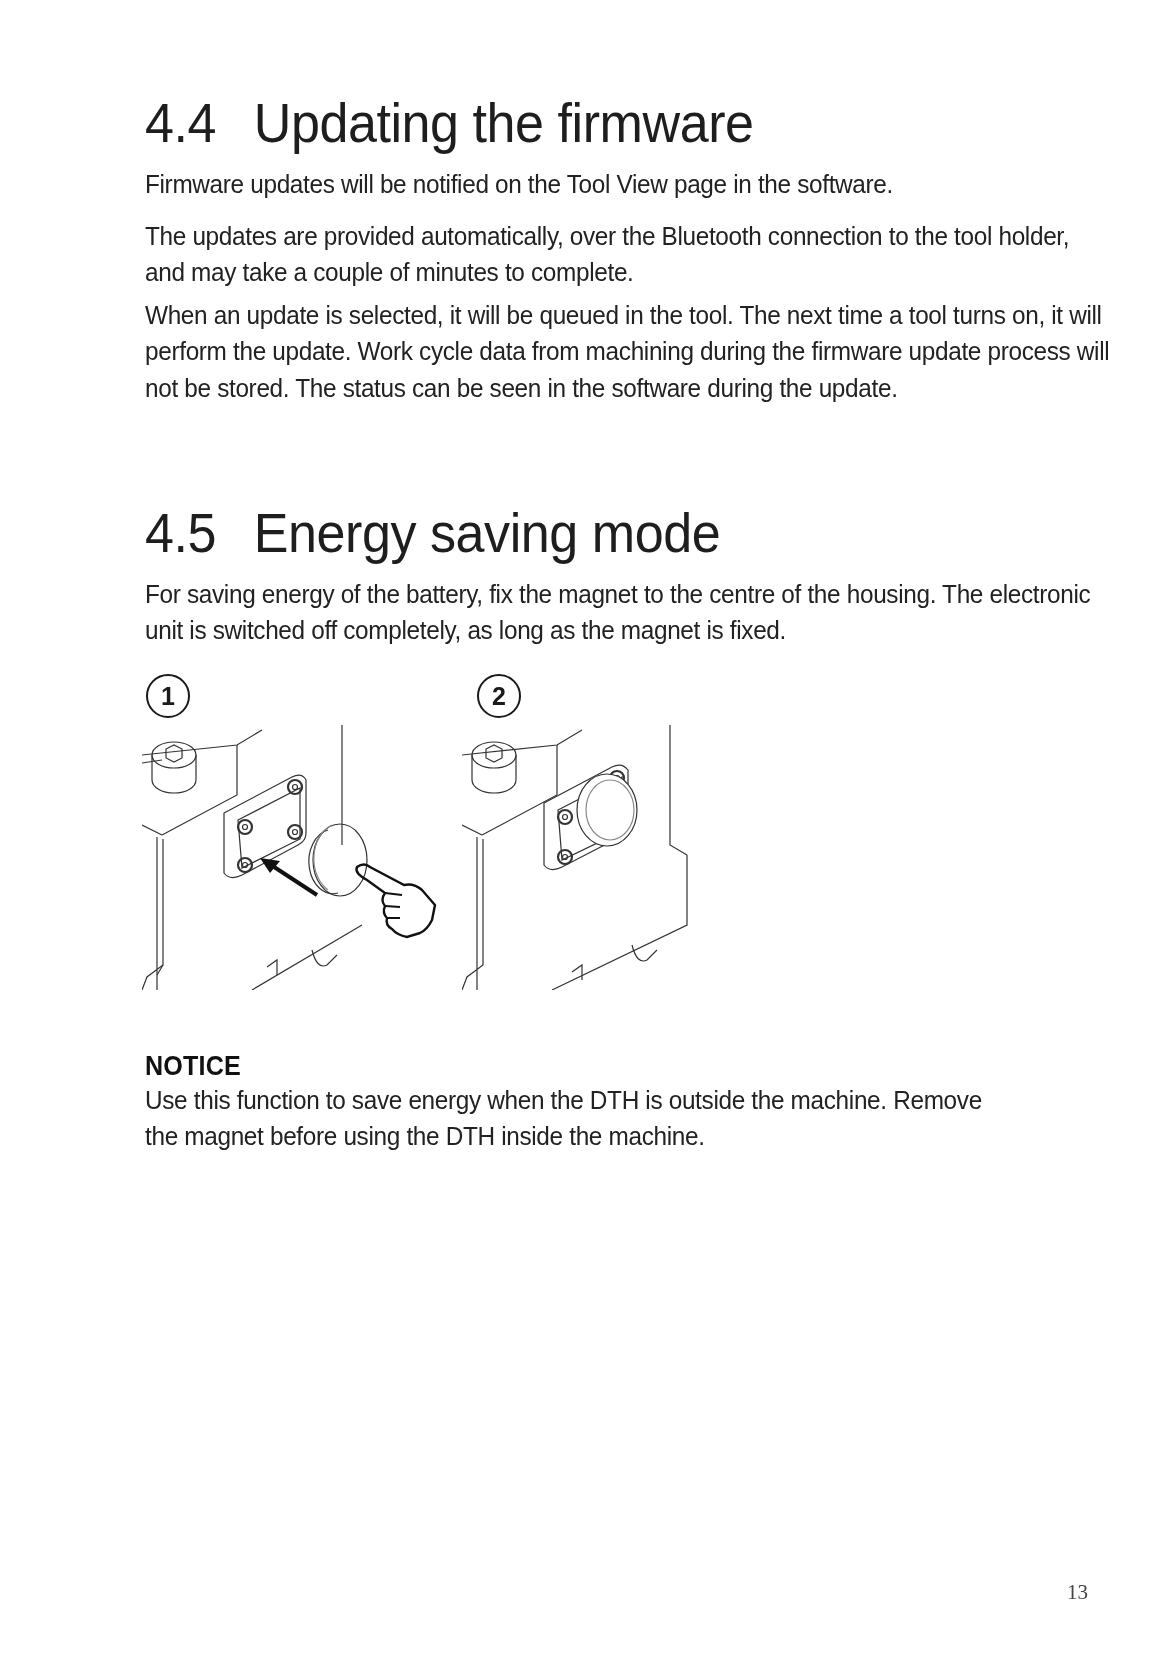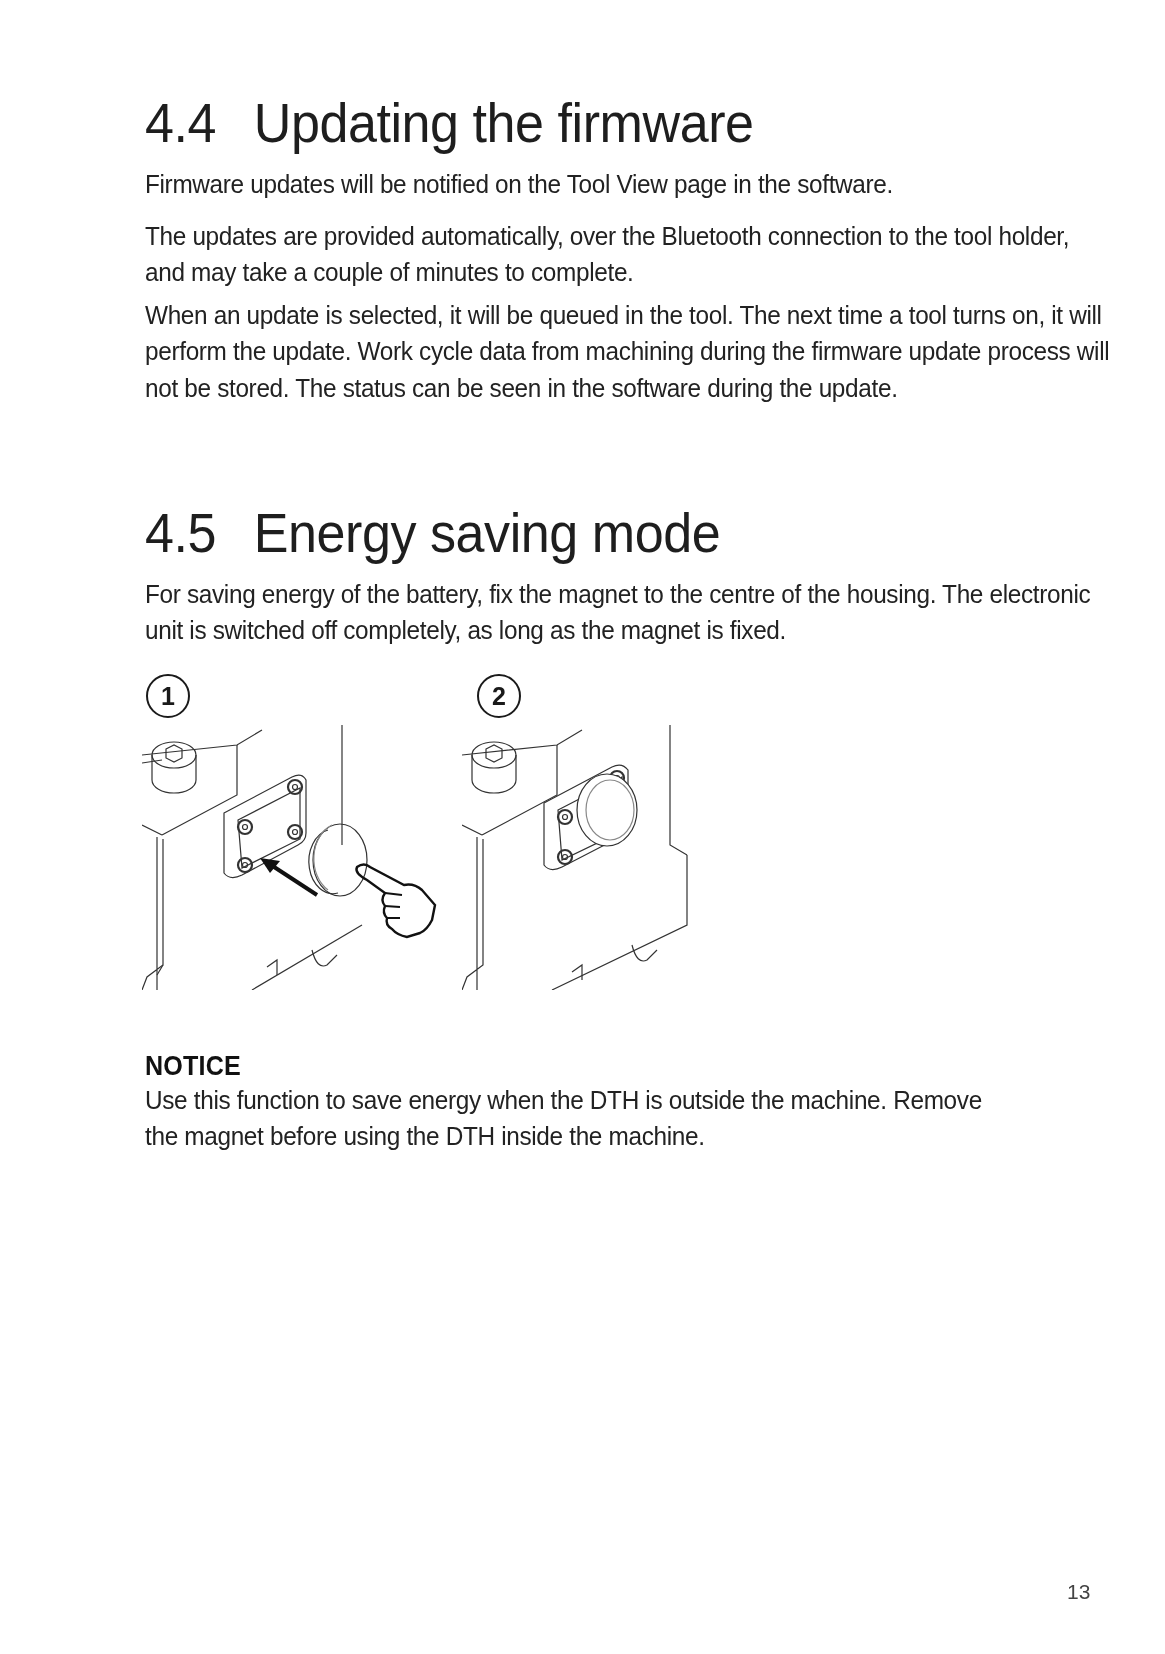--- a/index.html
+++ b/index.html
@@ -6,21 +6,21 @@
   body { width: 1165px; height: 1654px; position: relative; overflow: hidden;
          font-family: "Liberation Sans", "DejaVu Sans", sans-serif; color: #1e1e1e; }
   .page { position: absolute; left: 12px; top: 0; width: 1165px; height: 1654px; margin-top: 25px; }
   .h1 { position: absolute; left: 133px; font-size: 56px; font-weight: 300; letter-spacing: -0.5px;
         color: #1e1e1e; white-space: nowrap; line-height: 1; transform: scaleX(0.93); transform-origin: left top; }
   .h1 .num { display: inline-block; width: 117px; }
   .para { position: absolute; left: 133px; width: 1015px; font-size: 25.5px; line-height: 36.3px;
           color: #222; letter-spacing: -0.35px; transform: scaleX(0.955); transform-origin: left top; margin: 0; }
   .notice-title { position: absolute; left: 133px; top: 1026px; font-size: 27px; font-weight: bold;
                   color: #111; letter-spacing: 0.2px; transform: scaleX(0.93); transform-origin: left top; }
-  .page-number { position: absolute; left: 1055px; top: 1555px; font-size: 21px; color: #444; }
+  .page-number { position: absolute; left: 1055px; top: 1555px; font-size: 21px; color: #444; font-family: Liberation Serif, serif; }
   .figure { position: absolute; left: 130px; top: 645px; width: 580px; height: 320px; }
   .marker { position: absolute; width: 44px; height: 44px; border: 2.4px solid #1a1a1a; border-radius: 50%;
             box-sizing: border-box; display: flex; align-items: center; justify-content: center;
             font-size: 25px; font-weight: bold; color: #1a1a1a; background: #fff; }
 </style>
 </head>
 <body>
 
 <div class="page">
 

